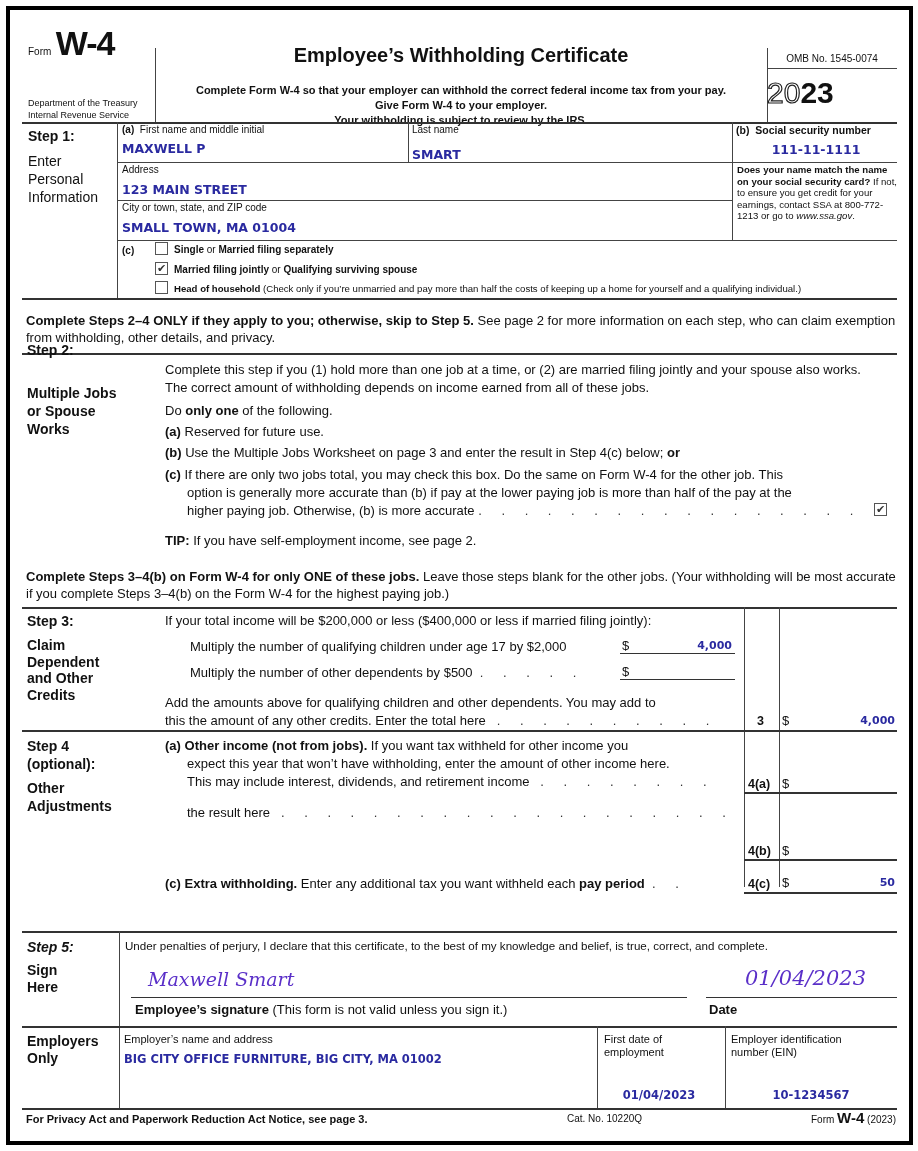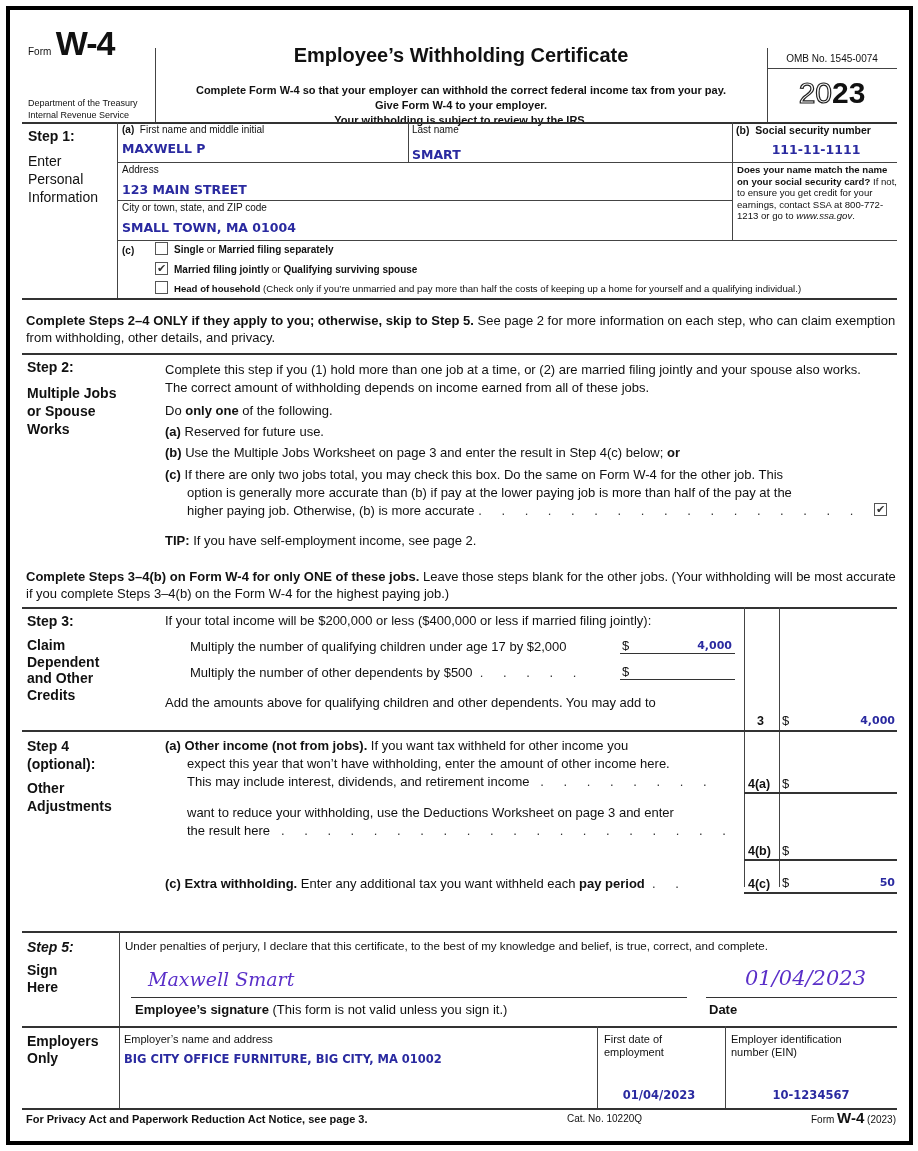--- a/index.html
+++ b/index.html
@@ -38,21 +38,21 @@
 
 <div class="abs" style="left:155px;top:44px;width:612px;text-align:center;">
   <div style="font-size:20px;font-weight:bold;">Employee’s Withholding Certificate</div>
   <div style="font-size:11px;font-weight:bold;margin-top:17px;">Complete Form W-4 so that your employer can withhold the correct federal income tax from your pay.</div>
   <div style="font-size:11px;font-weight:bold;margin-top:3px;">Give Form W-4 to your employer.</div>
   <div style="font-size:11px;font-weight:bold;margin-top:3px;">Your withholding is subject to review by the IRS.</div>
 </div>
 <div class="vl" style="left:767px;top:48px;height:74px;"></div>
 <div class="abs" style="left:767px;top:53px;width:130px;text-align:center;font-size:10px;">OMB No. 1545-0074</div>
 <div class="hl" style="left:767px;top:68px;width:130px;"></div>
-<div class="abs" style="left:767px;top:76px;width:130px;text-align:center;font-size:30px;">
+<div class="abs" style="left:767px;top:76px;width:130px;font-size:30px;">
   <span style="color:#fff;-webkit-text-stroke:1.2px #222;font-weight:normal;">20</span><span style="font-weight:900;">23</span>
 </div>
 <div class="hl thick" style="left:22px;top:122px;width:875px;"></div>
 
 <div class="abs t14" style="left:28px;top:128px;">Step 1:</div>
 <div class="abs" style="left:28px;top:152px;font-size:14px;font-weight:normal;line-height:18px;">
   <div>Enter</div>
   <div>Personal</div>
   <div>Information</div>
 </div>
@@ -108,21 +108,21 @@
 <div class="abs nowrap" style="left:174px;top:283px;font-size:9.6px;">
   <b>Head of household</b><span> (Check only if you’re unmarried and pay more than half the costs of keeping up a home for yourself and a qualifying individual.)</span>
 </div>
 <div class="hl thick" style="left:22px;top:298px;width:875px;"></div>
 
 <div class="abs" style="left:26px;top:312px;width:870px;font-size:13px;line-height:17px;">
   <b>Complete Steps 2–4 ONLY if they apply to you; otherwise, skip to Step 5.</b><span> See page 2 for more information on each step, who can claim exemption from withholding, other details, and privacy.</span>
 </div>
 <div class="hl thick" style="left:22px;top:353px;width:875px;"></div>
 
-<div class="abs t14" style="left:27px;top:359px;">Step 2:</div>
+<div class="abs t14" style="left:27px;top:342px;">Step 2:</div>
 <div class="abs" style="left:27px;top:384px;font-size:14px;font-weight:bold;line-height:18px;">
   <div>Multiple Jobs</div>
   <div>or Spouse</div>
   <div>Works</div>
 </div>
 <div class="abs" style="left:165px;top:361px;width:720px;font-size:13px;line-height:18px;">Complete this step if you (1) hold more than one job at a time, or (2) are married filing jointly and your spouse also works. The correct amount of withholding depends on income earned from all of these jobs.</div>
 <div class="abs t13" style="left:165px;top:403px;">
   <span>Do </span><b>only one</b><span> of the following.</span>
 </div>
 <div class="abs t13" style="left:165px;top:424px;">
@@ -164,20 +164,21 @@
 </div>
 <div class="abs t13 nowrap" style="left:190px;top:665px;">
   <span>Multiply the number of other dependents by $500</span>&nbsp;&nbsp;<span class="dots">. . . . .</span>
 </div>
 <div class="abs" style="left:620px;top:663px;width:115px;height:17px;border-bottom:1px solid #333;">
   <span class="t13" style="position:absolute;left:2px;top:1px;">$</span>
   <span class="fill" style="position:absolute;right:3px;top:2px;font-size:11px;"></span>
 </div>
 <div class="abs t13" style="left:165px;top:694px;line-height:18px;">
   <div class="nowrap">Add the amounts above for qualifying children and other dependents. You may add to</div>
+  <div class="nowrap"><span>this the amount of any other credits. Enter the total here</span>&nbsp;&nbsp;&nbsp;<span class="dots">. . . . . . . . . .</span></div>
 </div>
 <div class="abs b t12" style="left:757px;top:714px;">3</div>
 <div class="abs" style="left:779px;top:708px;width:118px;height:21px;">
   <span class="t13" style="position:absolute;left:3px;top:5px;">$</span>
   <span class="fill" style="position:absolute;right:2px;top:6px;font-size:11px;">4,000</span>
 </div>
 <div class="hl thick" style="left:22px;top:730px;width:875px;"></div>
 
 <div class="abs" style="left:27px;top:737px;font-size:14px;font-weight:bold;line-height:18px;">
   <div>Step 4</div>
@@ -194,21 +195,20 @@
   <div class="nowrap" style="padding-left:22px;"><span>This may include interest, dividends, and retirement income</span>&nbsp;&nbsp;&nbsp;<span class="dots">. . . . . . . .</span></div>
 </div>
 <div class="abs b t12" style="left:748px;top:777px;">4(a)</div>
 <div class="abs" style="left:779px;top:771px;width:118px;height:21px;">
   <span class="t13" style="position:absolute;left:3px;top:5px;">$</span>
   <span class="fill" style="position:absolute;right:2px;top:6px;font-size:11px;"></span>
 </div>
 <div class="hl thick" style="left:744px;top:792px;width:153px;"></div>
 
 <div class="abs t13" style="left:165px;top:804px;line-height:18px;width:575px;">
-  <div class="nowrap" style="padding-left:22px;">want to reduce your withholding, use the Deductions Worksheet on page 3 and enter</div>
   <div class="nowrap" style="padding-left:22px;"><span>the result here</span>&nbsp;&nbsp;&nbsp;<span class="dots">. . . . . . . . . . . . . . . . . . . .</span></div>
 </div>
 <div class="abs b t12" style="left:748px;top:844px;">4(b)</div>
 <div class="abs" style="left:779px;top:838px;width:118px;height:21px;">
   <span class="t13" style="position:absolute;left:3px;top:5px;">$</span>
   <span class="fill" style="position:absolute;right:2px;top:6px;font-size:11px;"></span>
 </div>
 <div class="hl thick" style="left:744px;top:859px;width:153px;"></div>
 
 <div class="abs t13 nowrap" style="left:165px;top:876px;">

